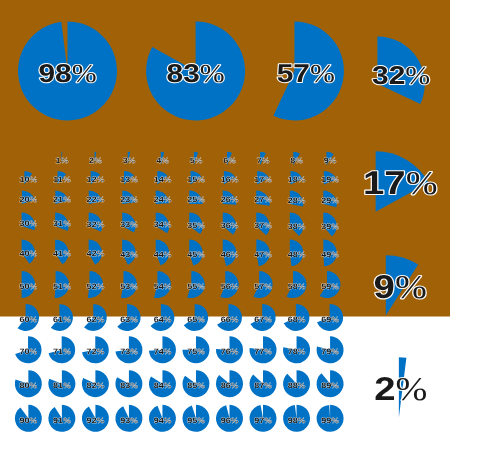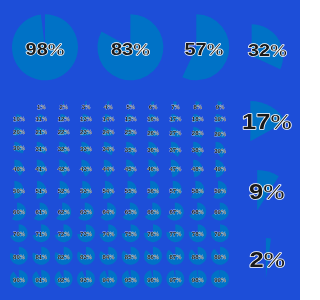--- a/index.html
+++ b/index.html
@@ -1,19 +1,19 @@
 <!DOCTYPE html>
 <html><head>
 <meta charset="utf-8">
 <title>Percentage pie chart set</title>
 <style>
   html,body{margin:0;padding:0;}
   body{width:300px;height:300px;overflow:hidden;background:#ffffff;
        font-family:"Liberation Sans",sans-serif;}
-  #stage{position:relative;width:300px;height:300px;background:#1d4ed8;}
+  #stage{position:relative;width:300px;height:211px;background:#a16207;}
   svg{display:block;shape-rendering:geometricPrecision;will-change:transform;}
   text{paint-order:stroke fill;stroke-linejoin:round;stroke-linecap:round;}
 </style>
 </head>
 <body>
 
 <div id="stage">
   <svg id="art" width="300" height="300" viewBox="0 0 300 300">
       <g>
         <g>

